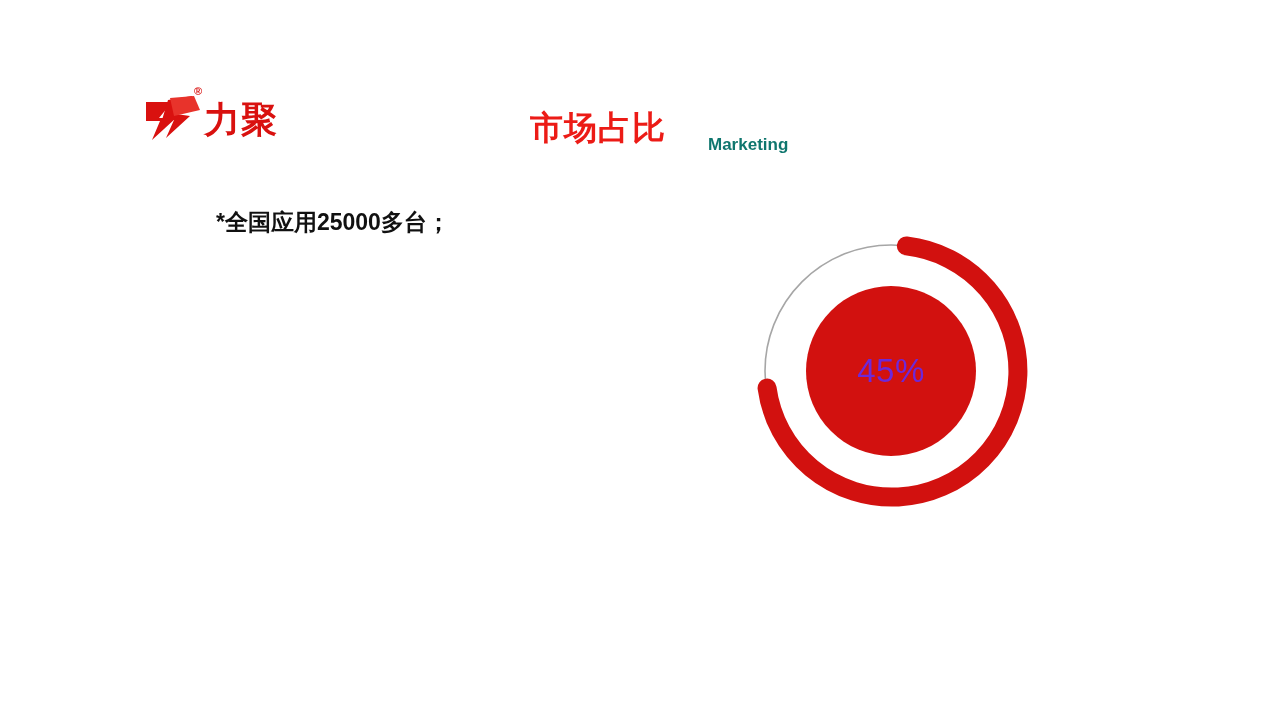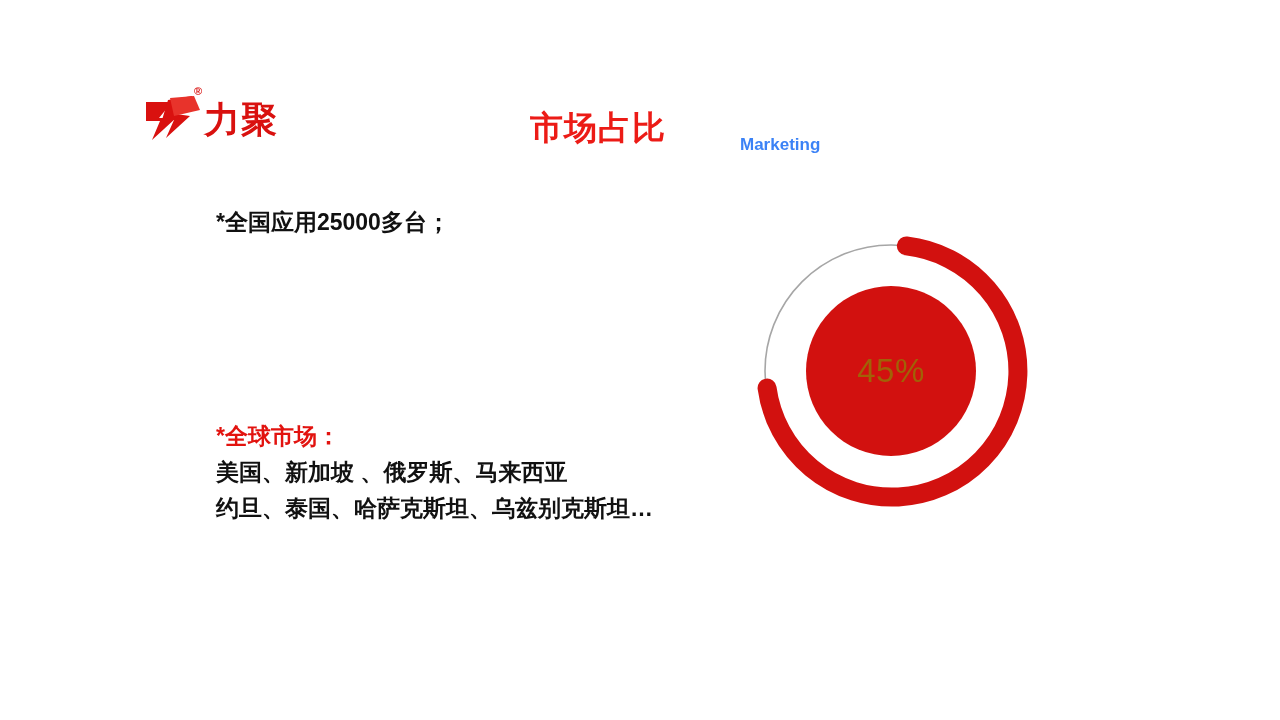--- a/index.html
+++ b/index.html
@@ -66,23 +66,22 @@
     letter-spacing: 1px;
     white-space: nowrap;
   }
   .title-en {
     position: absolute;
     left: 708px;
     top: 134px;
     font-size: 17px;
     line-height: 22px;
     font-weight: bold;
-    color: #3b82f6;
+    color: #0f766e;
     white-space: nowrap;
-    margin-left: 32px;
   }
 
   
   .bullets {
     position: absolute;
     left: 216px;
     top: 205px;
     width: 500px;
   }
   .bullet-line {
@@ -129,21 +128,21 @@
   .donut-label {
     position: absolute;
     left: 0;
     top: 0;
     width: 286px;
     height: 286px;
     display: flex;
     align-items: center;
     justify-content: center;
     font-size: 33px;
-    color: #a16207;
+    color: #6d28d9;
     font-weight: normal;
     letter-spacing: 0.5px;
     pointer-events: none;
   }
 </style>
 </head>
 <body>
 
 <div class="slide">
 
@@ -159,25 +158,20 @@
     <span class="logo-text">力聚</span>
   </div>
 
   <div class="title-cn">市场占比</div>
   <div class="title-en">Marketing</div>
 
   <div class="bullets">
     <div class="bullet-line bullet-1">*全国应用25000多台；</div>
   </div>
 
-  <div class="global-block">
-    <div class="global-title">*全球市场：</div>
-    <div class="global-line">美国、新加坡 、俄罗斯、马来西亚</div>
-    <div class="global-line">约旦、泰国、哈萨克斯坦、乌兹别克斯坦…</div>
-  </div>
 
   <div class="donut">
     <svg width="286" height="286" viewBox="0 0 286 286" xmlns="http://www.w3.org/2000/svg">
 
       <circle cx="143" cy="143" r="126" fill="none" stroke="#A6A6A6" stroke-width="1.6"></circle>
 
       <path d="M 158.35 17.93
                A 126 126 0 1 1 19.07 160.05" fill="none" stroke="#D2110F" stroke-width="19" stroke-linecap="round"></path>
 
       <circle cx="143" cy="143" r="85" fill="#D2110F"></circle>

